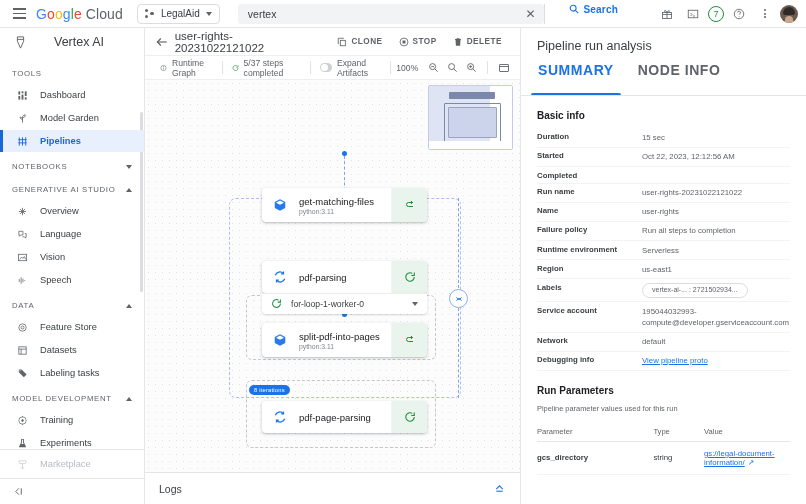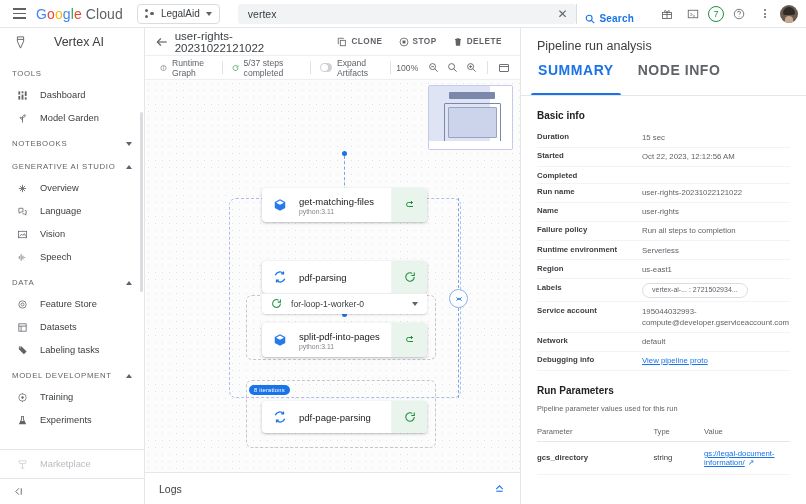--- a/index.html
+++ b/index.html
@@ -39,21 +39,21 @@
     flex: 1; display:flex; align-items:center;
     height: 20px; background:#f1f3f4; border-radius:3px;
     max-width: 418px; padding: 0 6px 0 10px;
   }
   .searchwrap input {
     flex:1; border:none; background:transparent; outline:none;
     font-size: 10.5px; color:#3c4043; font-family: "Liberation Sans", sans-serif;
   }
   .x-btn { width:16px;height:16px; display:flex;align-items:center;justify-content:center; cursor:pointer; color:#5f6368; font-size:12px;}
   .search-btn {
-    display:flex;align-items:flex-end;gap:4px; height:20px; padding:0 8px;
+    display:flex;align-items:flex-start;gap:4px; height:20px; padding:0 24px;
     background:#fff; border-left:1px solid #dadce0; border-radius:0 3px 3px 0;
     color:#1a73e8; font-size:10px; font-weight:600; cursor:pointer; letter-spacing:0.2px;
   }
   .topright { display:flex; align-items:center; gap:4px; margin-left: auto; padding-left:14px; }
   .icon-btn { width:22px;height:22px;display:flex;align-items:center;justify-content:center;cursor:pointer;border-radius:50%;color:#5f6368;}
   .credit-chip {
     width:16px;height:16px;border:1.3px solid #1e8e3e;border-radius:50%;
     display:flex;align-items:center;justify-content:center;font-size:8.5px;color:#1e8e3e;cursor:pointer;
   }
   .avatar {
@@ -316,20 +316,32 @@
         </div>
         <div class="sb-item">
           <span class="ic">
             <svg width="11" height="11" viewBox="0 0 24 24" fill="none" stroke="currentColor" stroke-width="1.8">
                 <path d="M12 21V10"></path>
                 <path d="M12 10c0-4 3-6 6-6 0 4-2 6-6 6z"></path>
                 <path d="M12 14c0-3-2-5-5-5 0 3 2 5 5 5z"></path>
               </svg>
           </span>
           <span>Model Garden</span>
+        </div>
+        <div class="sb-item active">
+          <span class="ic">
+            <svg width="11" height="11" viewBox="0 0 24 24" fill="none" stroke="currentColor" stroke-width="2">
+                <line x1="5" y1="3" x2="5" y2="21"></line>
+                <line x1="12" y1="3" x2="12" y2="21"></line>
+                <line x1="19" y1="3" x2="19" y2="21"></line>
+                <line x1="3" y1="8" x2="21" y2="8"></line>
+                <line x1="3" y1="15" x2="21" y2="15"></line>
+              </svg>
+          </span>
+          <span>Pipelines</span>
         </div>
 
         <div class="sb-section">
           <span>NOTEBOOKS</span>
           <span class="chev down"></span>
         </div>
 
         <div class="sb-section">
           <span>GENERATIVE AI STUDIO</span>
           <span class="chev up"></span>

